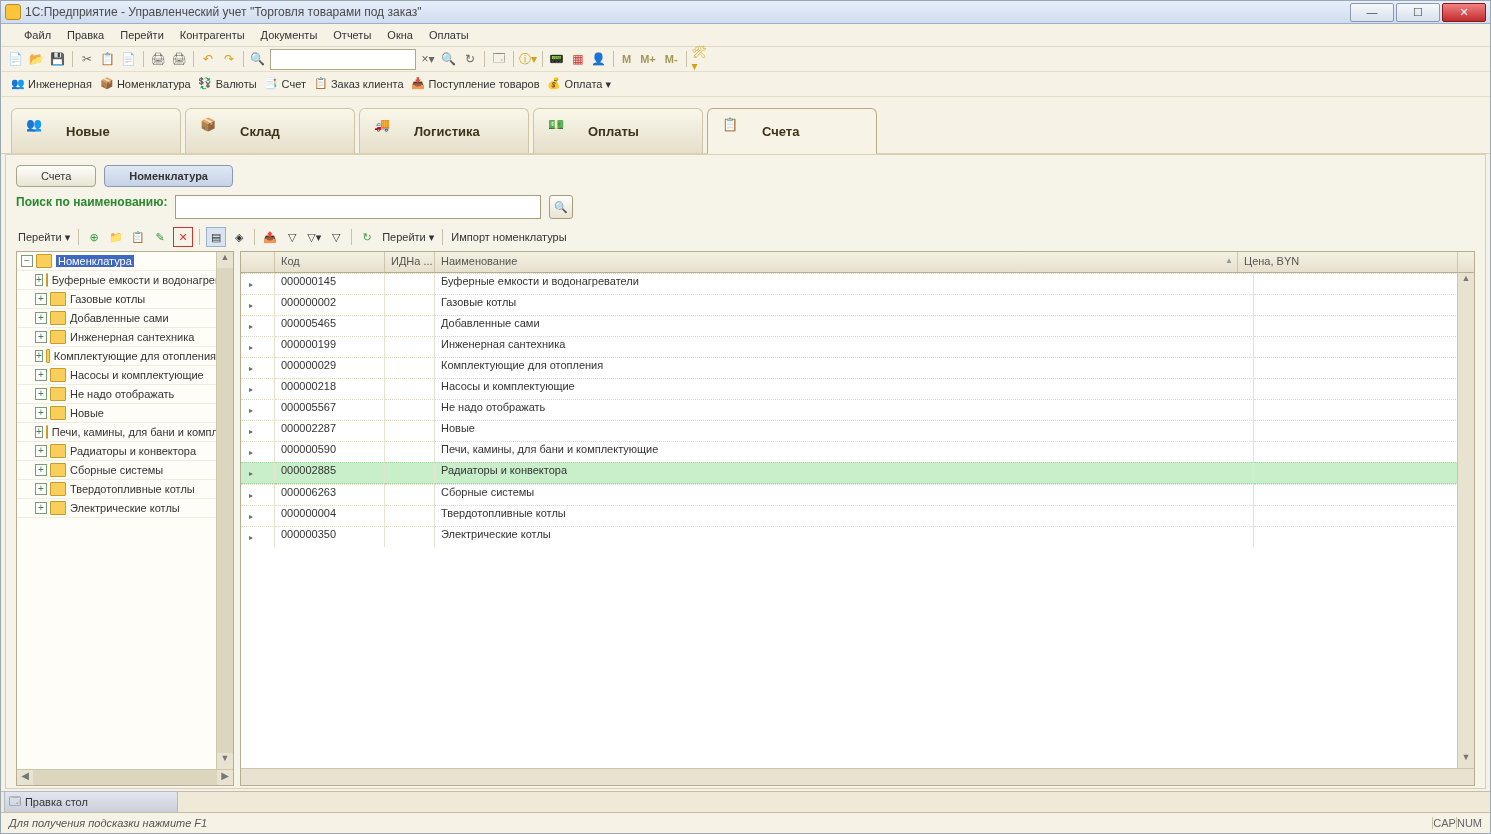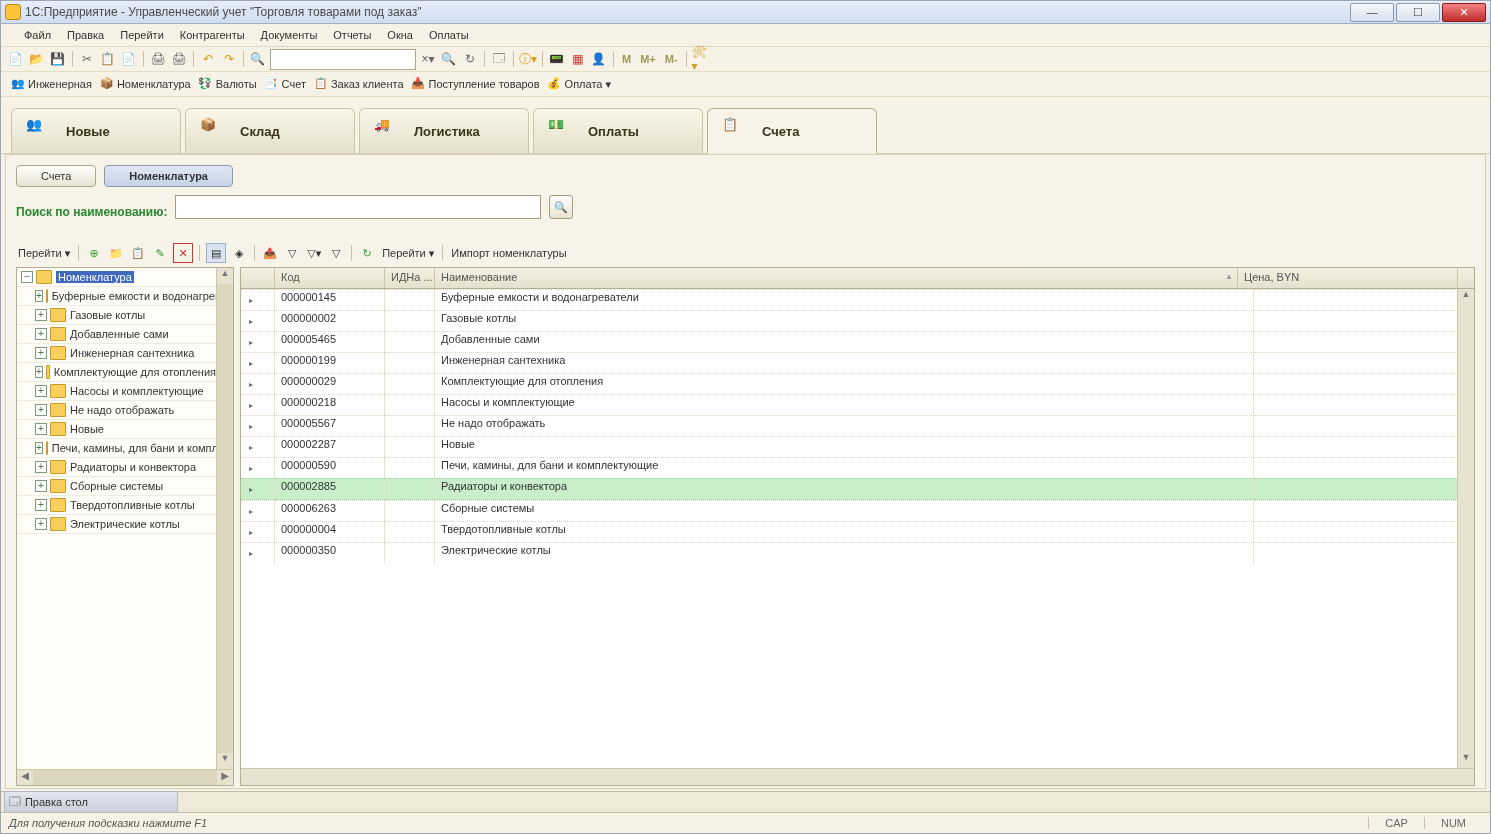--- a/index.html
+++ b/index.html
@@ -160,22 +160,22 @@
     border: 1px solid #a7a589;
     background: linear-gradient(#fefefc, #e8e3d2);
     border-radius: 4px;
   }
   .subtab.active {
     background: linear-gradient(#dfe8f4, #c6d3e6);
     border-color: #8c98b0;
     font-weight: bold;
   }
   .search-row {
-    display: flex; align-items: flex-end; gap: 8px;
-    margin-bottom: 24px;
+    display: flex; align-items: flex-start; gap: 8px;
+    margin-bottom: 8px;
   }
   .search-label { color: #2a8830; font-weight: bold; font-size: 12px; }
   .search-input {
     width: 360px; height: 20px;
     border: 1px solid #a79d7e;
     background: white;
   }
   .search-btn {
     width: 22px; height: 22px;
     border: 1px solid #a79d7e;
@@ -342,21 +342,21 @@
   .status-bar {
     height: 20px;
     border-top: 1px solid #c3bda5;
     background: #f6f2e6;
     display: flex; align-items: center;
     padding: 0 8px;
   }
   .status-bar .help { flex: 1; color: #555; font-style: italic;}
   .status-bar .ind {
     border-left: 1px solid #c7c1a9;
-    padding: 0 16px; color: #666;
+    padding: 0 0; color: #666;
   }
 </style>
 </head>
 <body>
 
 <div class="window">
 
   <div class="titlebar">
     <div class="title-icon"></div>
     <div class="title-text">1С:Предприятие - Управленческий учет "Торговля товарами под заказ"</div>

